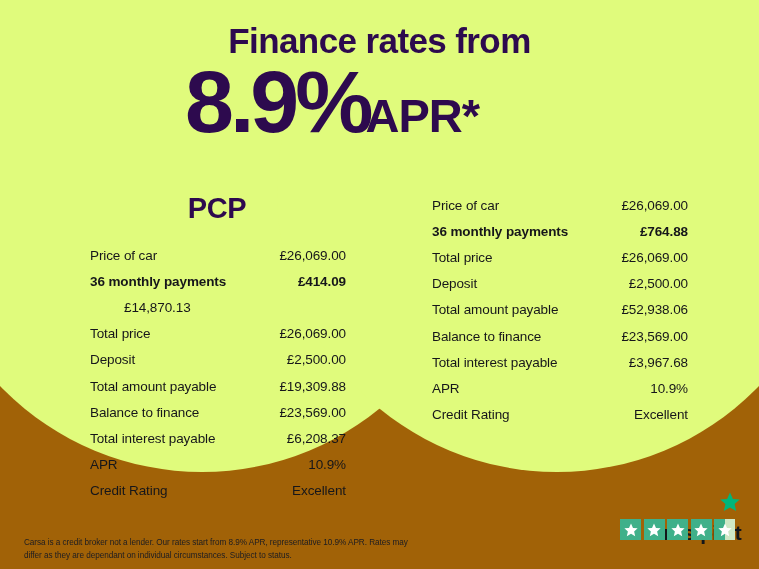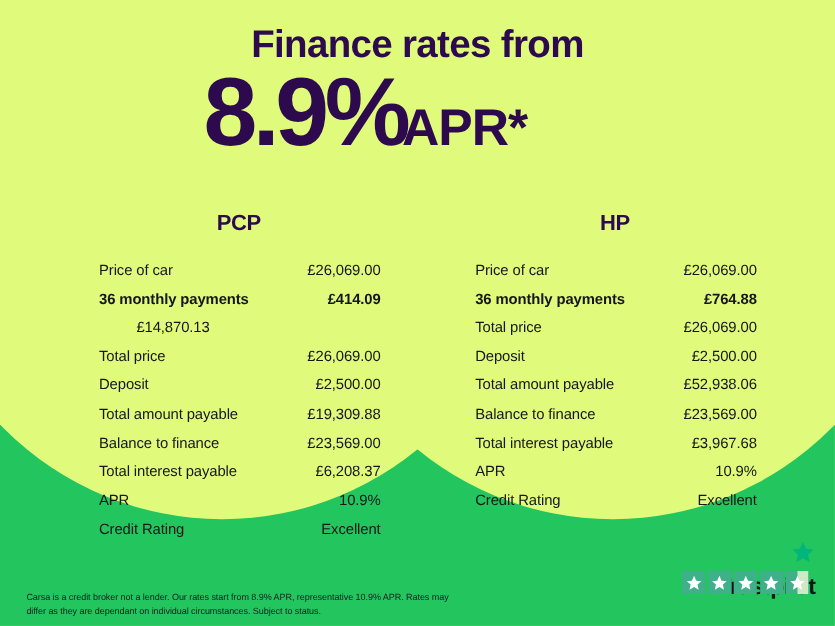--- a/index.html
+++ b/index.html
@@ -10,21 +10,21 @@
     width: 759px;
     height: 569px;
     font-family: "Liberation Sans", sans-serif;
     background: #f2fcbb;
     overflow: hidden;
   }
   .poster {
     position: relative;
     width: 759px;
     height: 569px;
-    background: #22c55e;
+    background: #a16207;
     overflow: hidden;
   }
   
   .blob {
     position: absolute;
     border-radius: 50%;
     background: #e0fb7c;
   }
   .blob-left {
     width: 560px;
@@ -80,21 +80,21 @@
   
   .col {
     position: absolute;
     width: 276px;
     top: 192px;
   }
   .col-pcp { left: 79px; }
   .col-hp  { left: 421px; }
   .col-title {
     text-align: center;
-    font-size: 20px;
+    font-size: 29px;
     font-weight: bold;
     color: #2d0a4e;
     letter-spacing: -0.4px;
     margin-bottom: 17px;
   }
   .row {
     display: flex;
     justify-content: space-between;
     align-items: baseline;
     font-size: 13.5px;
@@ -219,21 +219,20 @@
             <span class="row-value">10.9%</span>
           </div>
           <div class="row">
             <span class="row-label">Credit Rating</span>
             <span class="row-value">Excellent</span>
           </div>
         </div>
     </div>
 
     <div class="col col-hp">
-      <div class="col-title">HP</div>
       <div class="rows">
           <div class="row">
             <span class="row-label">Price of car</span>
             <span class="row-value">£26,069.00</span>
           </div>
           <div class="row bold">
             <span class="row-label">36 monthly payments</span>
             <span class="row-value">£764.88</span>
           </div>
           <div class="row">

